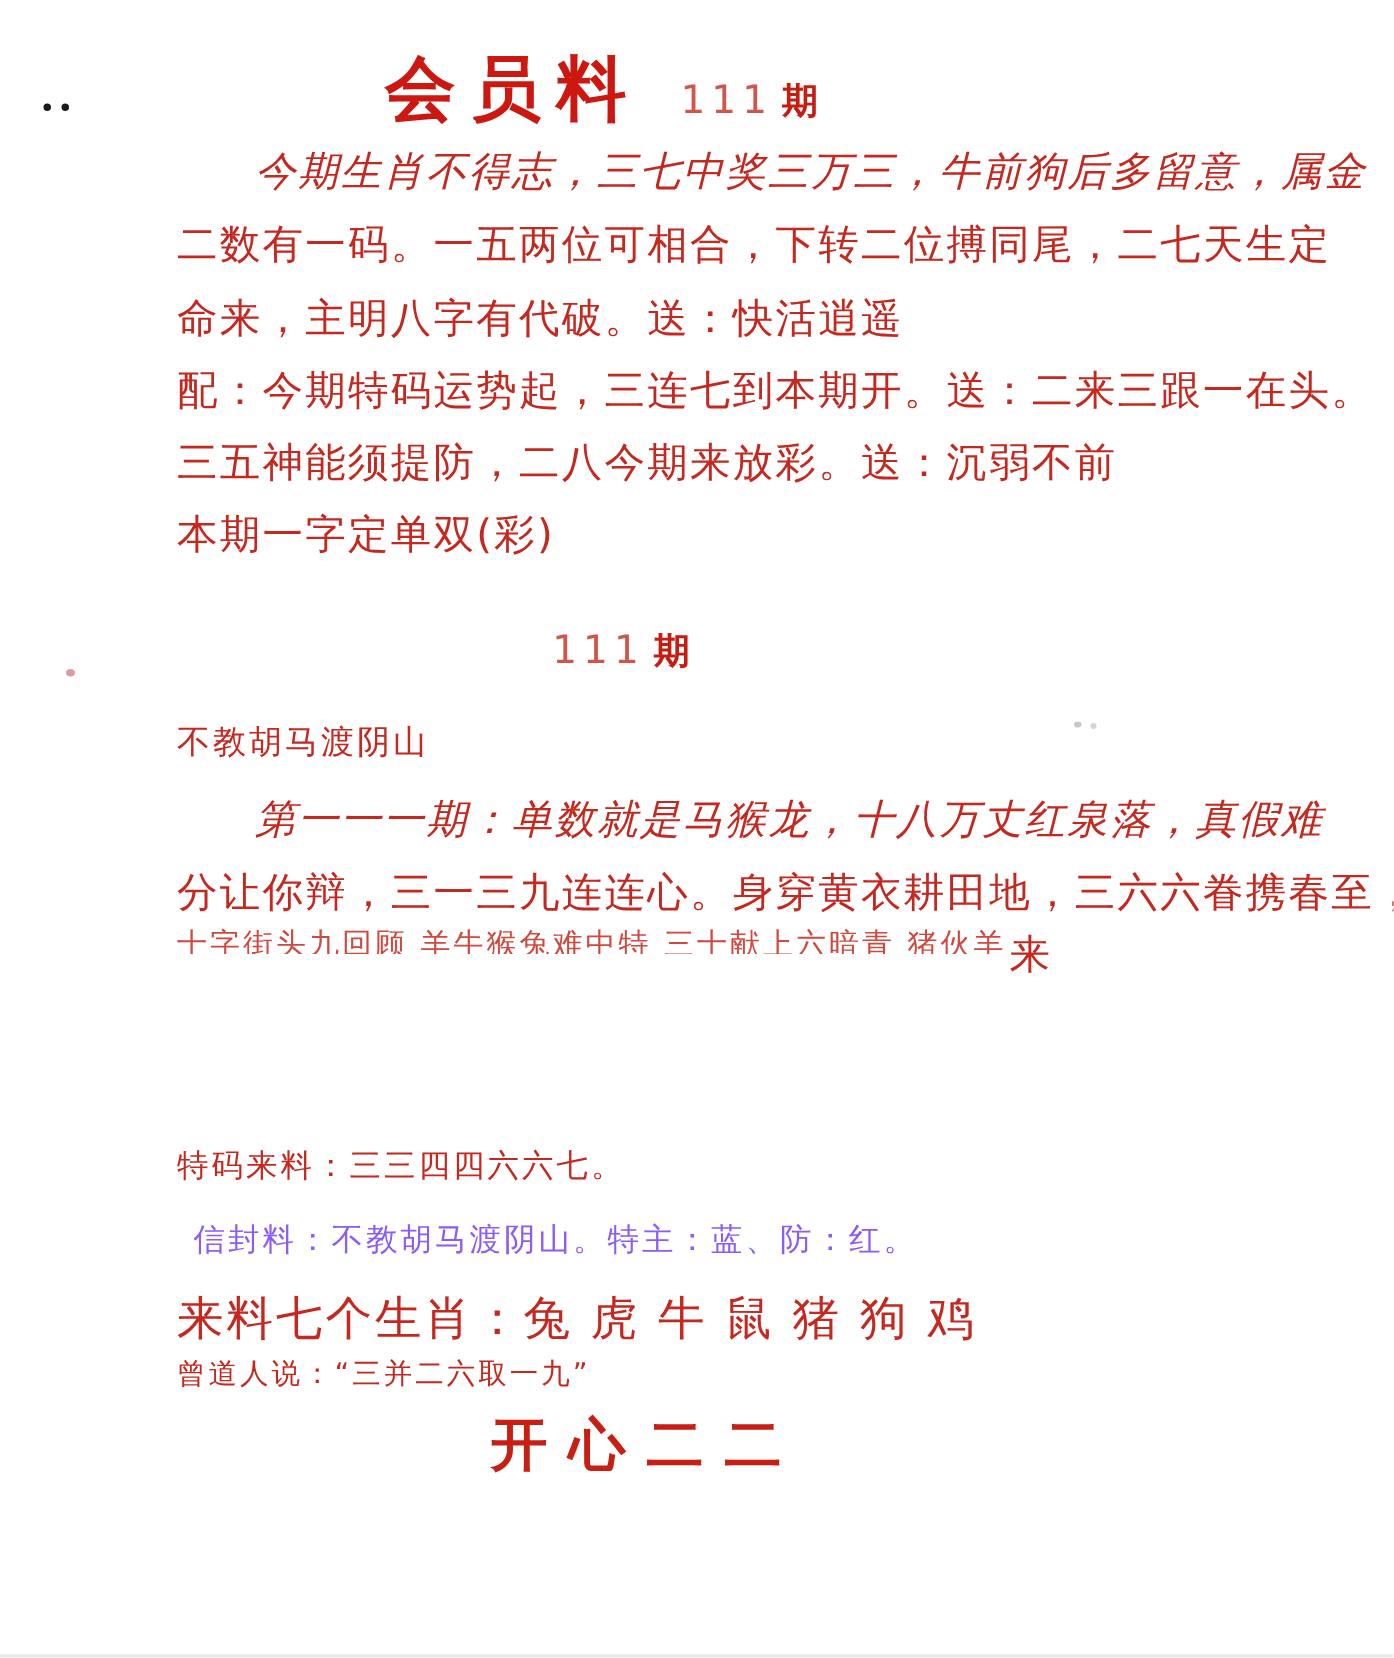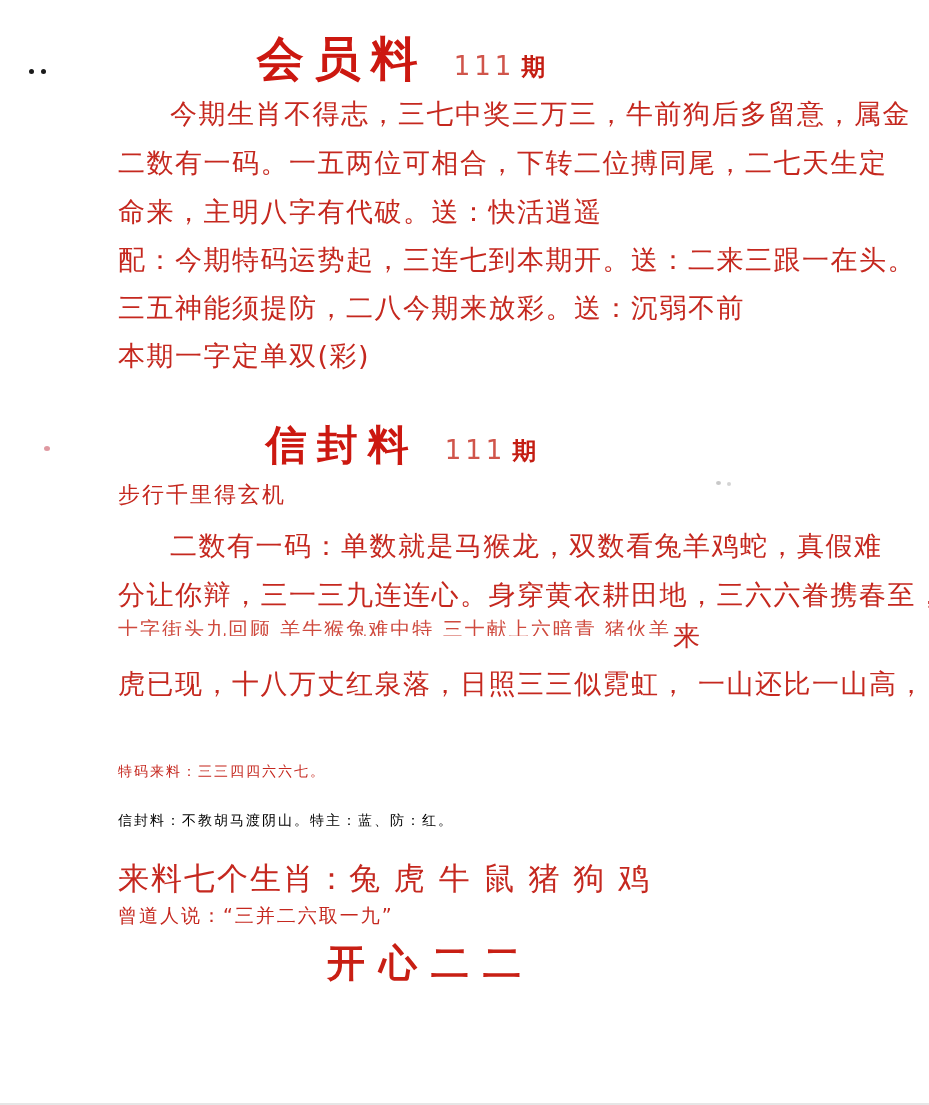--- a/index.html
+++ b/index.html
@@ -36,27 +36,27 @@
     font-size:24px; color:#c41d12; font-weight:bold; margin-left:6px;
   }
 
   
   .line {
     position:absolute; left:118px;
     font-size:27px; letter-spacing:1.5px;
     white-space:nowrap; color:#c5281f;
     font-weight:500;
   }
-  .indent2 { padding-left:52px; }
+  .indent2 { padding-left:52px;font-style:italic; }
   .small-line {
     position:absolute; left:118px;
-    font-size:14px; letter-spacing:2px;
+    font-size:21px; letter-spacing:2px;
     white-space:nowrap; color:#c5281f; font-weight:500;
   }
-  .faded { color:#000000; }
+  .faded { color:#8b5cf6;margin-left:11px; }
 
   
   .clip-wrap { position:absolute; left:118px; white-space:nowrap; }
   .clip-cut {
     display:inline-block; vertical-align:top;
     font-size:20px; letter-spacing:2px; line-height:26px;
     height:20px; overflow:hidden; color:#cf4a3e; font-weight:500;
   }
   .clip-tail {
     display:inline-block; vertical-align:top;
@@ -93,35 +93,33 @@
   </div>
 
   <div class="line indent2" style="top:96px">今期生肖不得志，三七中奖三万三，牛前狗后多留意，属金</div>
   <div class="line" style="top:194px">命来，主明八字有代破。送：快活逍遥</div>
   <div class="line" style="top:145px">二数有一码。一五两位可相合，下转二位搏同尾，二七天生定</div>
   <div class="line" style="top:242px">配：今期特码运势起，三连七到本期开。送：二来三跟一在头。</div>
   <div class="line" style="top:290px">三五神能须提防，二八今期来放彩。送：沉弱不前</div>
   <div class="line" style="top:338px">本期一字定单双(彩)</div>
 
   <div class="sec-title envelope-title-row">
-    <span class="big">信封料</span>
     <span class="issue-num">111</span>
     <span class="issue-unit">期</span>
   </div>
 
-  <div class="small-line" style="top:480px; font-size:22px;">步行千里得玄机</div>
+  <div class="small-line" style="top:480px; font-size:22px;">不教胡马渡阴山</div>
 
-  <div class="line indent2" style="top:528px">二数有一码：单数就是马猴龙，双数看兔羊鸡蛇，真假难</div>
+  <div class="line indent2" style="top:528px">第一一一期：单数就是马猴龙，十八万丈红泉落，真假难</div>
   <div class="line" style="top:577px">分让你辩，三一三九连连心。身穿黄衣耕田地，三六六眷携春至，</div>
 
   <div class="clip-wrap" style="top:616px">
     <span class="clip-cut">十字街头九回顾  羊牛猴兔难中特   三十献上六暗青  猪伙羊</span><span class="clip-tail">来</span>
   </div>
 
-  <div class="line" style="top:666px">虎已现，十八万丈红泉落，日照三三似霓虹， 一山还比一山高，</div>
 
   <div class="small-line" style="top:763px">特码来料：三三四四六六七。</div>
   <div class="small-line faded" style="top:812px">信封料：不教胡马渡阴山。特主：蓝、防：红。</div>
   <div class="small-line" style="top:858px; font-size:31px;">来料七个生肖：兔 虎 牛 鼠 猪 狗 鸡</div>
   <div class="small-line" style="top:903px; font-size:19px;">曾道人说：“三并二六取一九”</div>
 
   <div class="footer-line" style="top:938px">开心二二</div>
 
   <div class="dot dot-a"></div>
   <div class="dot dot-b"></div>

